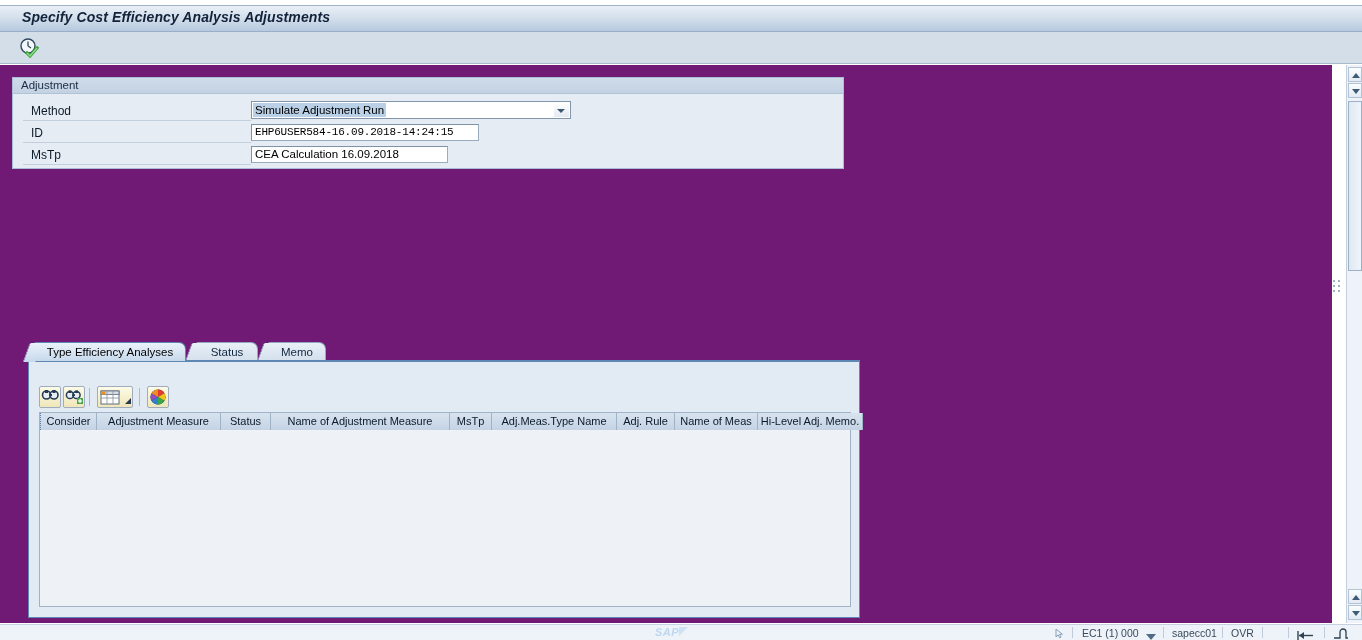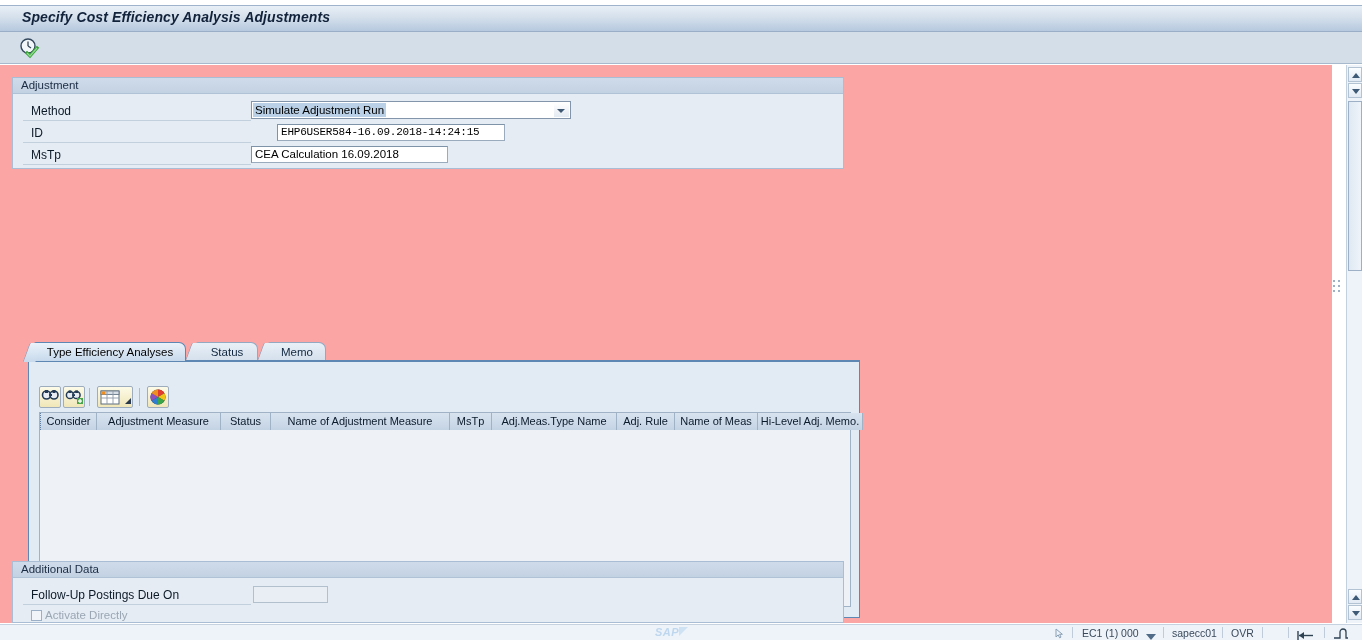--- a/index.html
+++ b/index.html
@@ -47,21 +47,21 @@
     font-family: "Liberation Serif", serif;
     font-size: 21px; font-weight: bold;
     color: #eec396;
     white-space: nowrap;
     letter-spacing: .3px;
   }
 
   
   .canvas {
     position: absolute; left: 0; top: 65px; width: 1332px; height: 558px;
-    background: #fca5a5;
+    background: #701a75;
   }
 
   
   .group {
     position: absolute;
     background: #e5ecf4;
     border: 1px solid #a9bdd4;
     box-sizing: border-box;
   }
   .group-hdr {
@@ -332,21 +332,21 @@
       <div class="fline" style="top:26px; width:228px;"></div>
       <div class="combo" style="left:238px; top:7px; width:320px;">
         <div class="sel">Simulate Adjustment Run</div>
         <div class="arrowbox"></div>
       </div>
 
       <div class="frow" style="left:18px; top:31px; width:220px;">
         <span class="flabel">ID</span>
       </div>
       <div class="fline" style="top:48px; width:228px;"></div>
-      <div class="inp mono" style="left:238px; top:30px; width:228px;margin-left:26px;">EHP6USER584-16.09.2018-14:24:15</div>
+      <div class="inp mono" style="left:238px; top:30px; width:228px;">EHP6USER584-16.09.2018-14:24:15</div>
 
       <div class="frow" style="left:18px; top:53px; width:220px;">
         <span class="flabel">MsTp</span>
       </div>
       <div class="fline" style="top:70px; width:228px;"></div>
       <div class="inp" style="left:238px; top:52px; width:197px;">CEA Calculation 16.09.2018</div>
     </div>
   </div>
 
 
@@ -426,33 +426,20 @@
           <div class="th" style="left:452px; width:125px;">Adj.Meas.Type Name</div>
           <div class="th" style="left:577px; width:58px;">Adj. Rule</div>
           <div class="th" style="left:635px; width:83px;">Name of Meas</div>
           <div class="th" style="left:718px; width:105px;">Hi-Level Adj. Memo.</div>
         </div>
         <div class="tbody"></div>
       </div>
     </div>
   </div>
 
-  <div class="group" style="left:12px; top:496px; width:832px; height:62px;">
-    <div class="group-hdr">Additional Data</div>
-    <div class="group-body">
-      <div class="frow" style="left:18px; top:9px; width:220px;">
-        <span class="flabel">Follow-Up Postings Due On</span>
-      </div>
-      <div class="fline" style="top:26px; width:228px;"></div>
-      <div class="inp readonly" style="left:240px; top:8px; width:75px;"></div>
-
-      <div class="cbx" style="left:18px; top:32px;"></div>
-      <div class="cbx-lbl" style="left:32px; top:31px;">Activate Directly</div>
-    </div>
-  </div>
 
 </div>
 
 <div class="vsb" style="top:65px; height:558px; right:0; width:16px;">
   <div class="sbtn up" style="top:2px;">
       <i></i>
     </div>
   <div class="sbtn dn" style="top:18px;">
       <i></i>
     </div>

